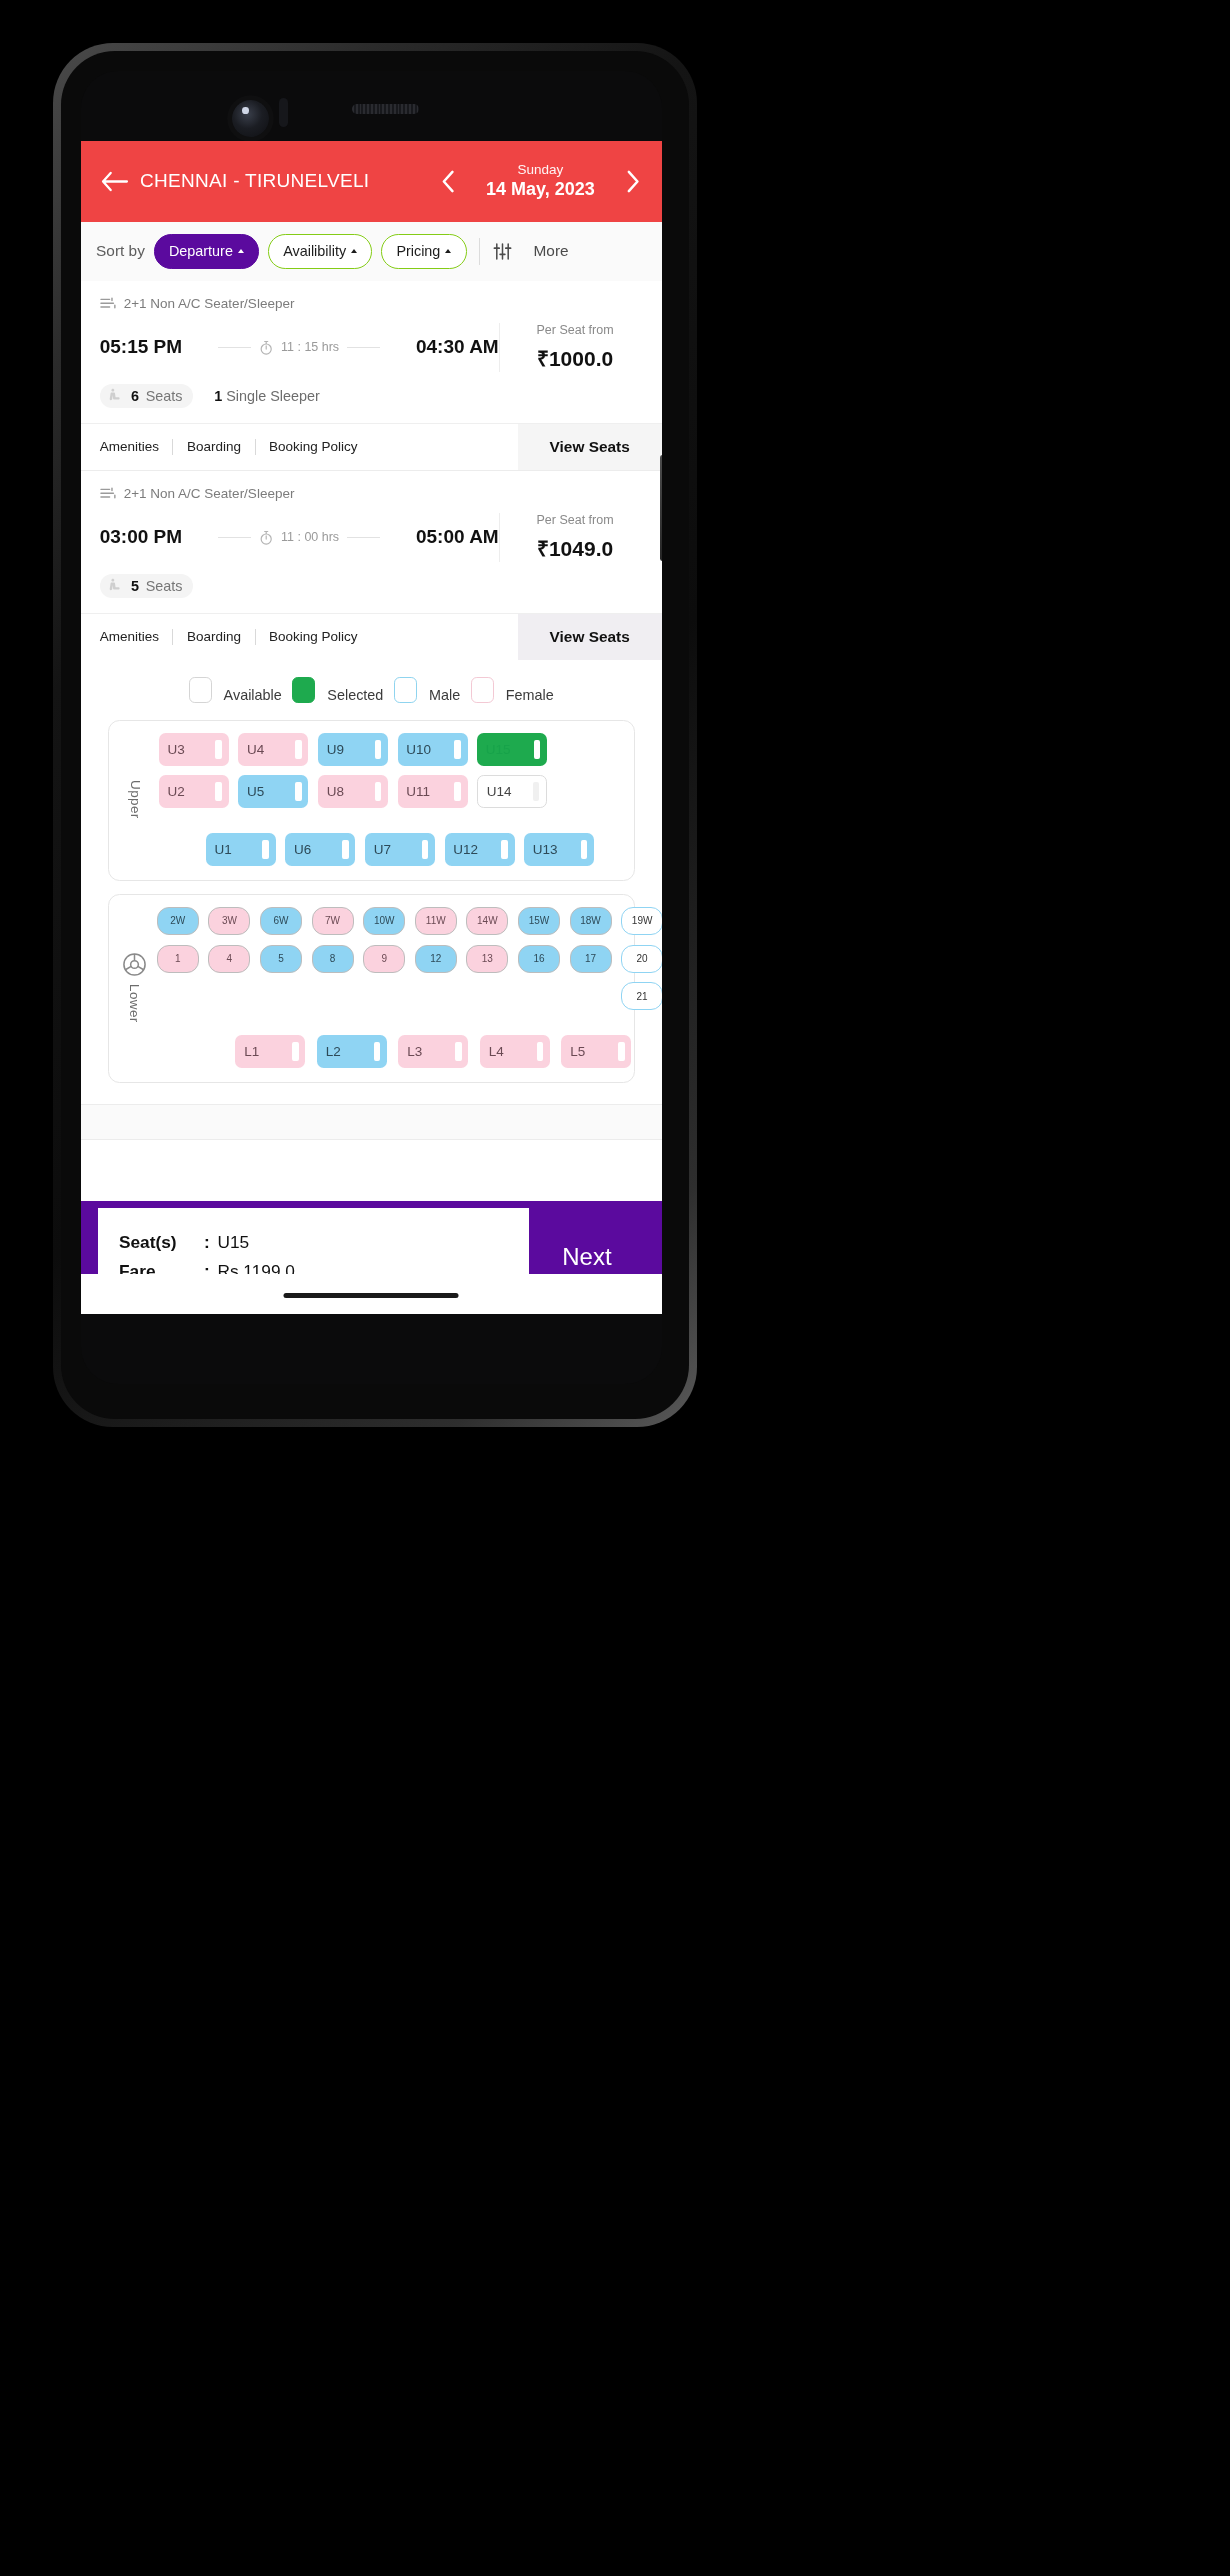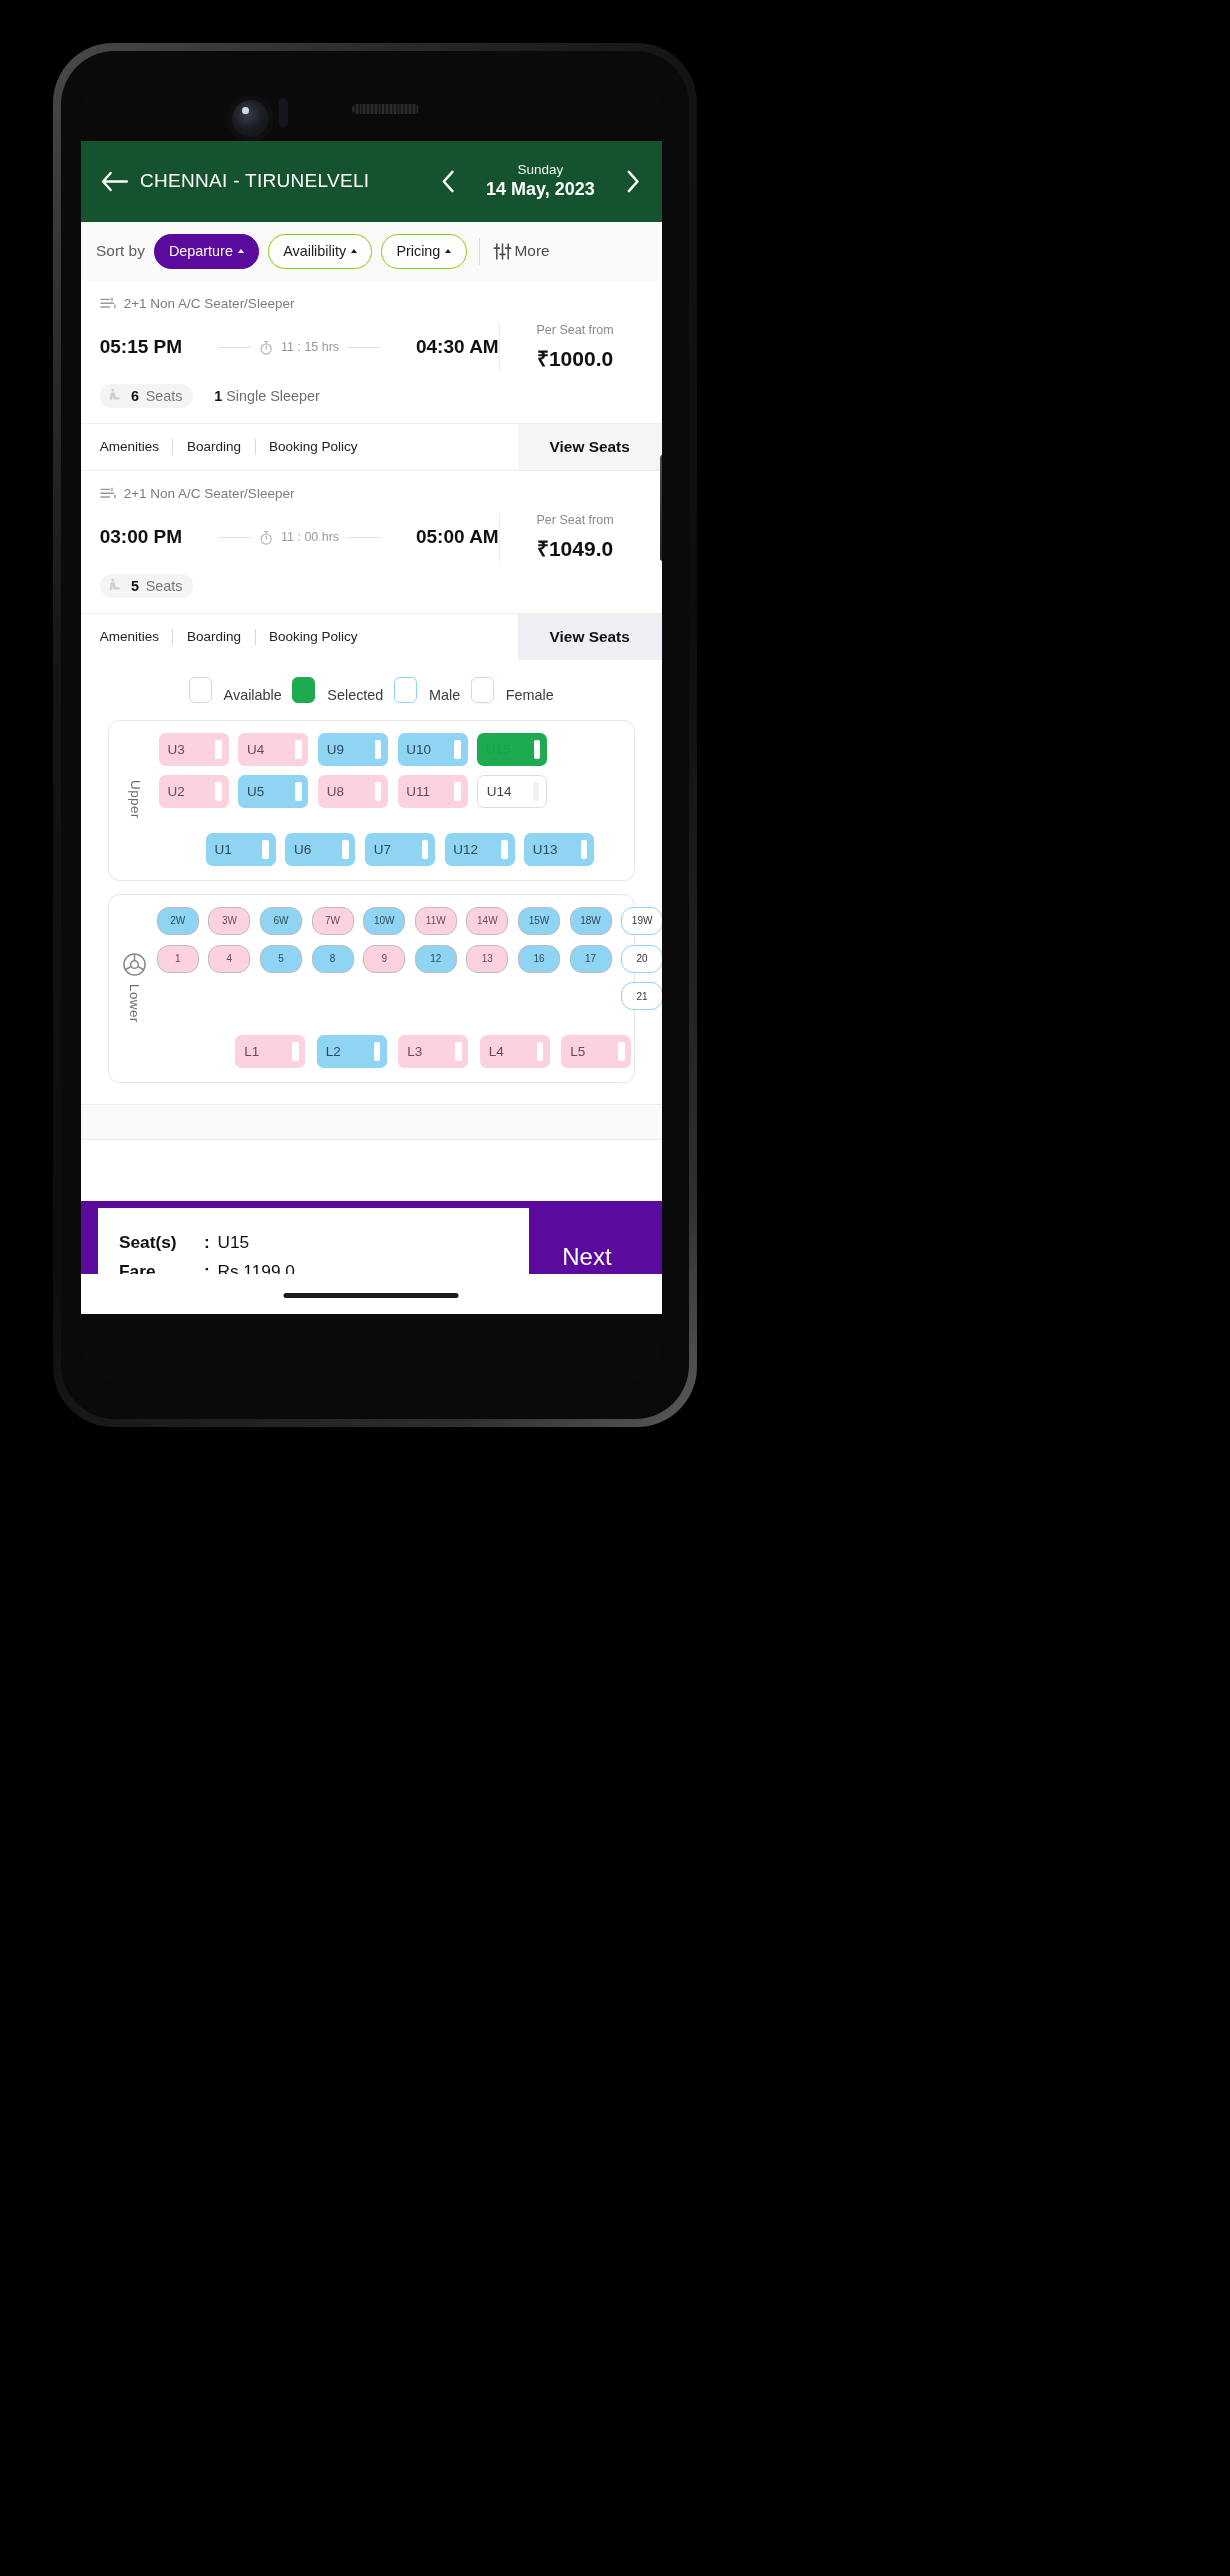--- a/index.html
+++ b/index.html
@@ -98,21 +98,21 @@
     width: 25px; height: 14.4px; border-radius: 7.7px;
     background: linear-gradient(180deg,#f6e9a8,#e8d06a);
     border: 1.4px solid #f4eec6;
   }
   .batt-pct { font-size: 16.3px; font-weight: bold; }
 
   
   #app-header {
     position: absolute; left: 0; top: 0;
     width: 581px; height: 81px;
-    background: #14532d;
+    background: #ef4444;
     display: flex; align-items: center;
     padding: 0 13.5px;
   }
   #back-arrow { width: 40px; height: 40px; display: flex; align-items: center; justify-content: center; cursor: pointer; }
   #route-title { color: #fff; font-size: 19px; font-weight: 500; letter-spacing: 0.3px; margin-left: 5.8px; white-space: nowrap; }
   #date-nav { margin-left: auto; display: flex; align-items: center; gap: 3.8px; }
   .chev { width: 31px; height: 38px; display: flex; align-items: center; justify-content: center; cursor: pointer; }
   #date-block { text-align: center; color: #fff; min-width: 146px; }
   #date-day { font-size: 13.5px; opacity: .95; line-height: 16.3px; }
   #date-full { font-size: 18px; font-weight: bold; line-height: 23px; white-space: nowrap; }
@@ -129,21 +129,21 @@
   #sort-label { font-size: 15.4px; color: #5d5d5d; }
   .chip {
     display: inline-flex; align-items: center; gap: 4.8px;
     height: 35px; padding: 0 14.4px; border-radius: 17.3px;
     font-size: 14.4px; white-space: nowrap; cursor: pointer;
     border: 1px solid #84cc16; background: #fff; color: #1c1c1c;
   }
   .chip.active { background: #5b0a9e; border-color: #5b0a9e; color: #fff; font-weight: 500; }
   .caret-up { width: 0; height: 0; border-left: 3.8px solid transparent; border-right: 3.8px solid transparent; border-bottom: 4.8px solid currentColor; }
   #sort-divider { width: 1px; height: 27px; background: #dcdcdc; margin: 0 3.8px; }
-  #more-btn { display: flex; align-items: center; gap: 3px; font-size: 15.4px; color: #4b4b4b; cursor: pointer; }
+  #more-btn { display: flex; align-items: center; gap: 22px; font-size: 15.4px; color: #4b4b4b; cursor: pointer; }
 
   
   #scroll-body {
     position: absolute; left: 0; top: 140px;
     width: 581px; height: 961px;
     background: #fff; overflow: hidden;
   }
 
   
   .bus-card { background: #fff; border-bottom: 1px solid #ececec; }

